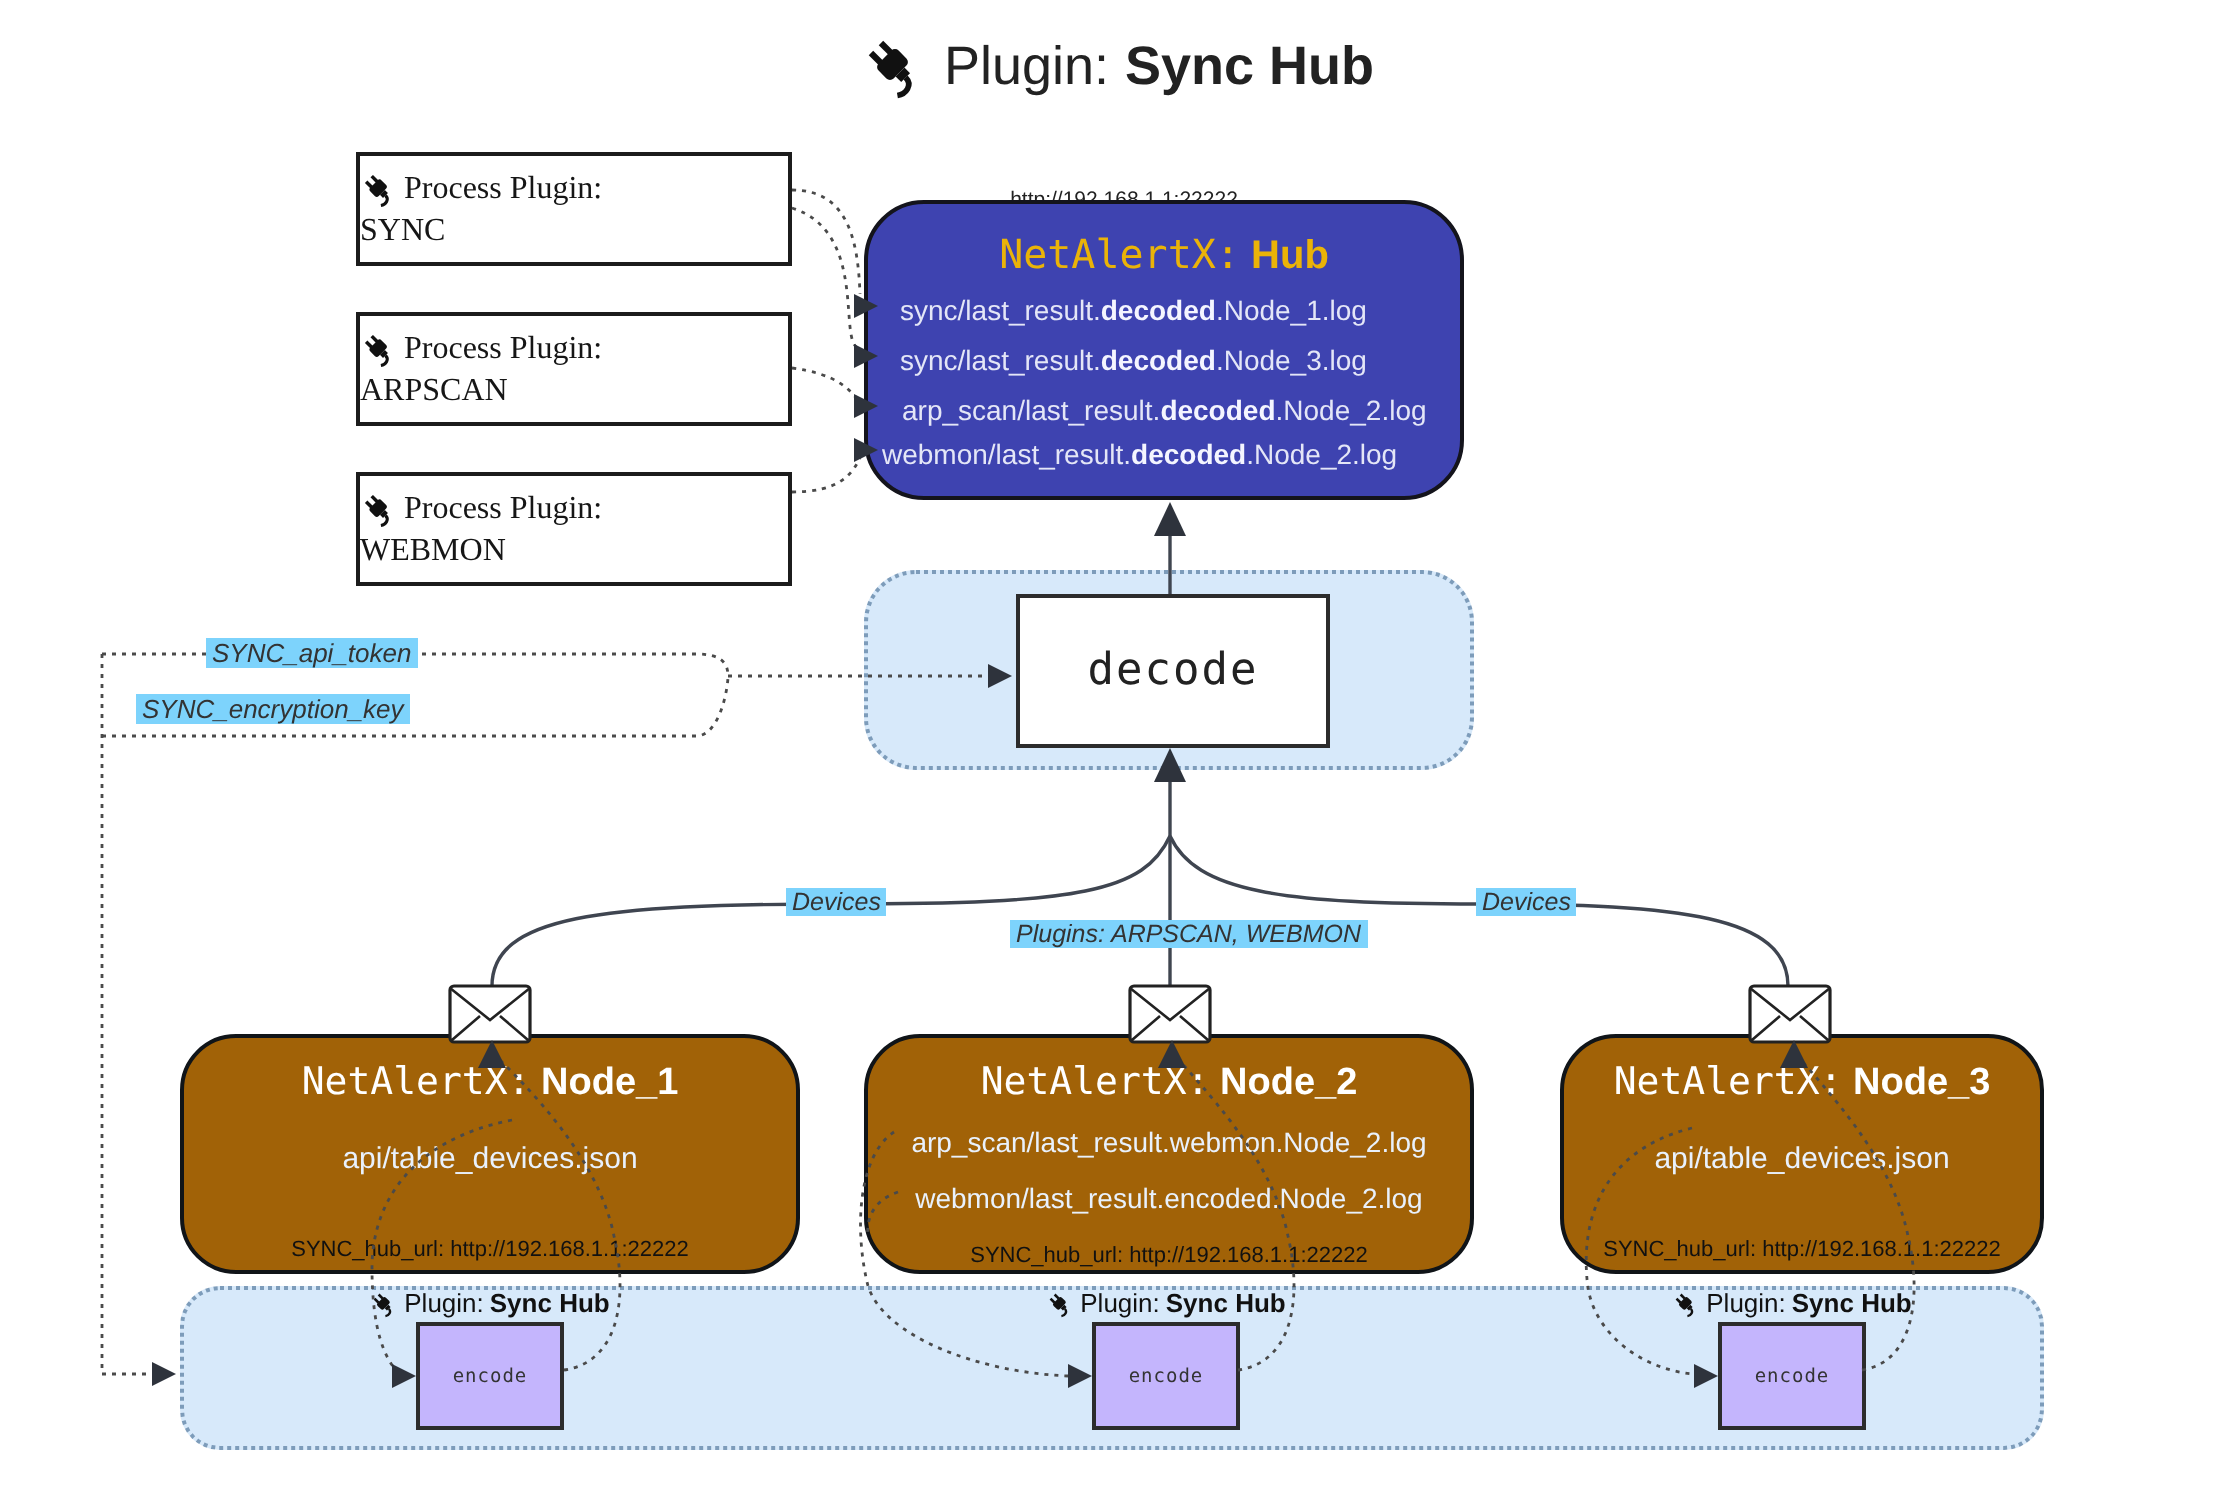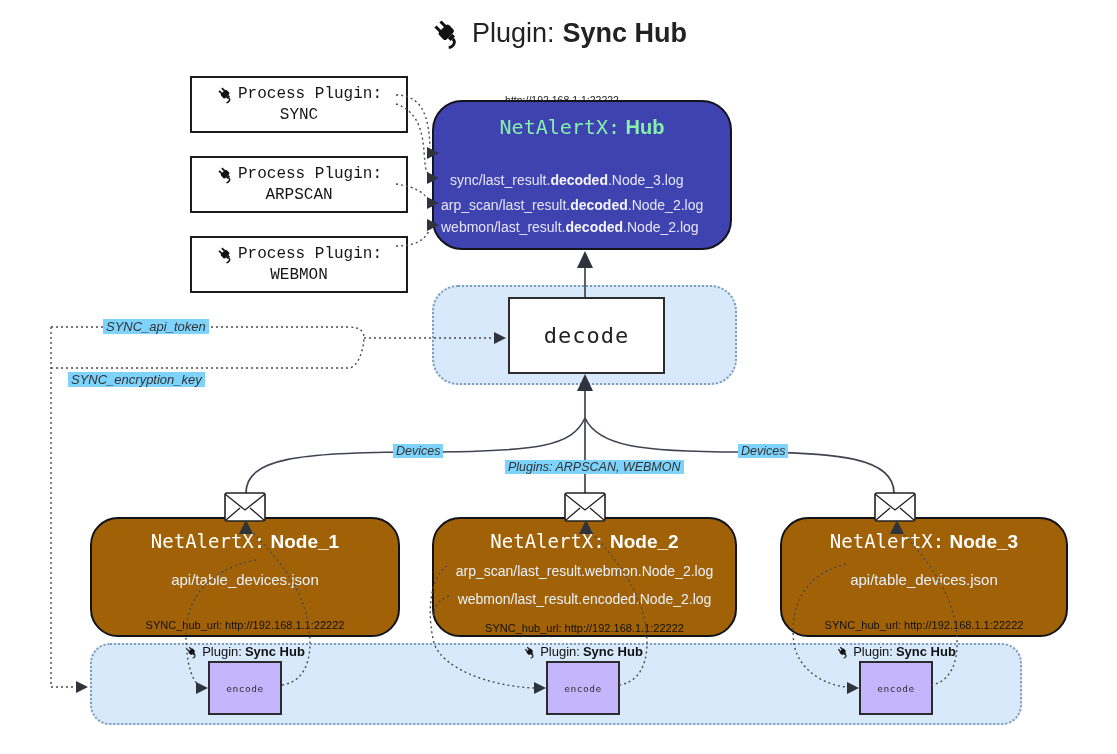--- a/index.html
+++ b/index.html
@@ -8,35 +8,35 @@
   .mono{font-family:"DejaVu Sans Mono","Liberation Mono",monospace;}
   *{box-sizing:border-box;}
 
   
   .diagram-title{position:absolute;left:0;right:0;top:16px;display:flex;align-items:center;
                  justify-content:center;gap:8px;font-size:27px;color:#222;}
   .diagram-title .bold{font-weight:bold;}
 
   
   .pp-box{position:absolute;left:178px;width:218px;height:57px;border:2px solid #1c1c1c;background:#fff;
-          display:flex;flex-direction:column;align-items:center;justify-content:center;
-          font-family:Liberation Mono, monospace;font-size:16px;line-height:21px;color:#161616;margin-left:12px;}
+          display:flex;flex-direction:column;align-items:flex-start;justify-content:center;
+          font-family:Liberation Serif, serif;font-size:16px;line-height:21px;color:#161616;}
   .pp-box .row{display:flex;align-items:center;gap:3px;}
 
   
   .hub-url{position:absolute;left:412px;top:78px;width:300px;text-align:center;font-size:10.5px;color:#222;margin-top:16px;}
   .hub{position:absolute;left:432px;top:100px;width:300px;height:150px;background:#3e43b0;
        border:2px solid #14141c;border-radius:30px;}
-  .hub-title{position:absolute;left:0;right:0;top:13px;text-align:center;color:#86efac;font-size:20px;}
+  .hub-title{position:absolute;left:0;right:0;top:13px;text-align:center;color:#eab308;font-size:20px;}
   .hub-title .name{font-weight:bold;font-size:20px;}
   .hub-line{position:absolute;color:#e4e6f7;font-size:14px;white-space:nowrap;line-height:16px;}
   .hub-line b{color:#f4f5ff;}
   .hl1{left:16px;top:45px;}
   .hl2{left:16px;top:70px;}
-  .hl3{left:7px;top:95px;}
+  .hl3{left:17px;top:95px;}
   .hl4{left:7px;top:117px;}
 
   
   .decode-wrap{position:absolute;left:432px;top:285px;width:305px;height:100px;background:#d7e9fa;
                border:2px dotted #7d9cba;border-radius:26px;}
   .decode-box{position:absolute;left:508px;top:297px;width:157px;height:77px;background:#fff;
               border:2px solid #2c2c2c;display:flex;align-items:center;justify-content:center;
               font-family:"DejaVu Sans Mono","Liberation Mono",monospace;font-size:22px;color:#222;letter-spacing:1px;}
 
   
@@ -129,20 +129,21 @@
     </div>
     <div>WEBMON</div>
   </div>
 
   <div class="hub-url">http://192.168.1.1:22222</div>
   <div class="hub">
     <div class="hub-title">
       <span class="mono">NetAlertX:</span>
       <span class="name">Hub</span>
     </div>
+    <div class="hub-line hl1"><span>sync/last_result.</span><b>decoded</b><span>.Node_1.log</span></div>
     <div class="hub-line hl2"><span>sync/last_result.</span><b>decoded</b><span>.Node_3.log</span></div>
     <div class="hub-line hl3"><span>arp_scan/last_result.</span><b>decoded</b><span>.Node_2.log</span></div>
     <div class="hub-line hl4"><span>webmon/last_result.</span><b>decoded</b><span>.Node_2.log</span></div>
   </div>
 
   <div class="decode-wrap"></div>
   <div class="decode-box">decode</div>
 
   <div class="node" style="left:90px;width:310px">
     <div class="node-title">
@@ -156,21 +157,21 @@
   <div class="node" style="left:432px;width:305px">
     <div class="node-title">
       <span class="mono">NetAlertX:</span>
       <span class="name">Node_2</span>
     </div>
     <div class="node-file" style="top:44px;font-size:14px">arp_scan/last_result.webmon.Node_2.log</div>
     <div class="node-file" style="top:72px;font-size:14px">webmon/last_result.encoded.Node_2.log</div>
     <div class="node-url" style="top:103px">SYNC_hub_url: http://192.168.1.1:22222</div>
   </div>
 
-  <div class="node" style="left:780px;width:288px">
+  <div class="node" style="left:780px;width:242px">
     <div class="node-title">
       <span class="mono">NetAlertX:</span>
       <span class="name">Node_3</span>
     </div>
     <div class="node-file" style="top:52px;font-size:15px">api/table_devices.json</div>
     <div class="node-url">SYNC_hub_url: http://192.168.1.1:22222</div>
   </div>
 
   <div class="band"></div>
 
@@ -283,18 +284,18 @@
       <polygon points="546,688 534,682 534,694"></polygon>
       <polygon points="859,688 847,682 847,694"></polygon>
 
       <polygon points="246,520 239,534 253,534"></polygon>
       <polygon points="586,520 579,534 593,534"></polygon>
       <polygon points="897,520 890,534 904,534"></polygon>
     </g>
   </svg>
 
   <div class="lbl key" style="left:103px;top:319px">SYNC_api_token</div>
-  <div class="lbl key" style="left:68px;top:372px">SYNC_encryption_key</div>
+  <div class="lbl key" style="left:68px;top:347px">SYNC_encryption_key</div>
   <div class="lbl" style="left:393px;top:444px">Devices</div>
   <div class="lbl" style="left:738px;top:444px">Devices</div>
   <div class="lbl" style="left:505px;top:460px">Plugins: ARPSCAN, WEBMON</div>
 
 </div>
 
 </body></html>

